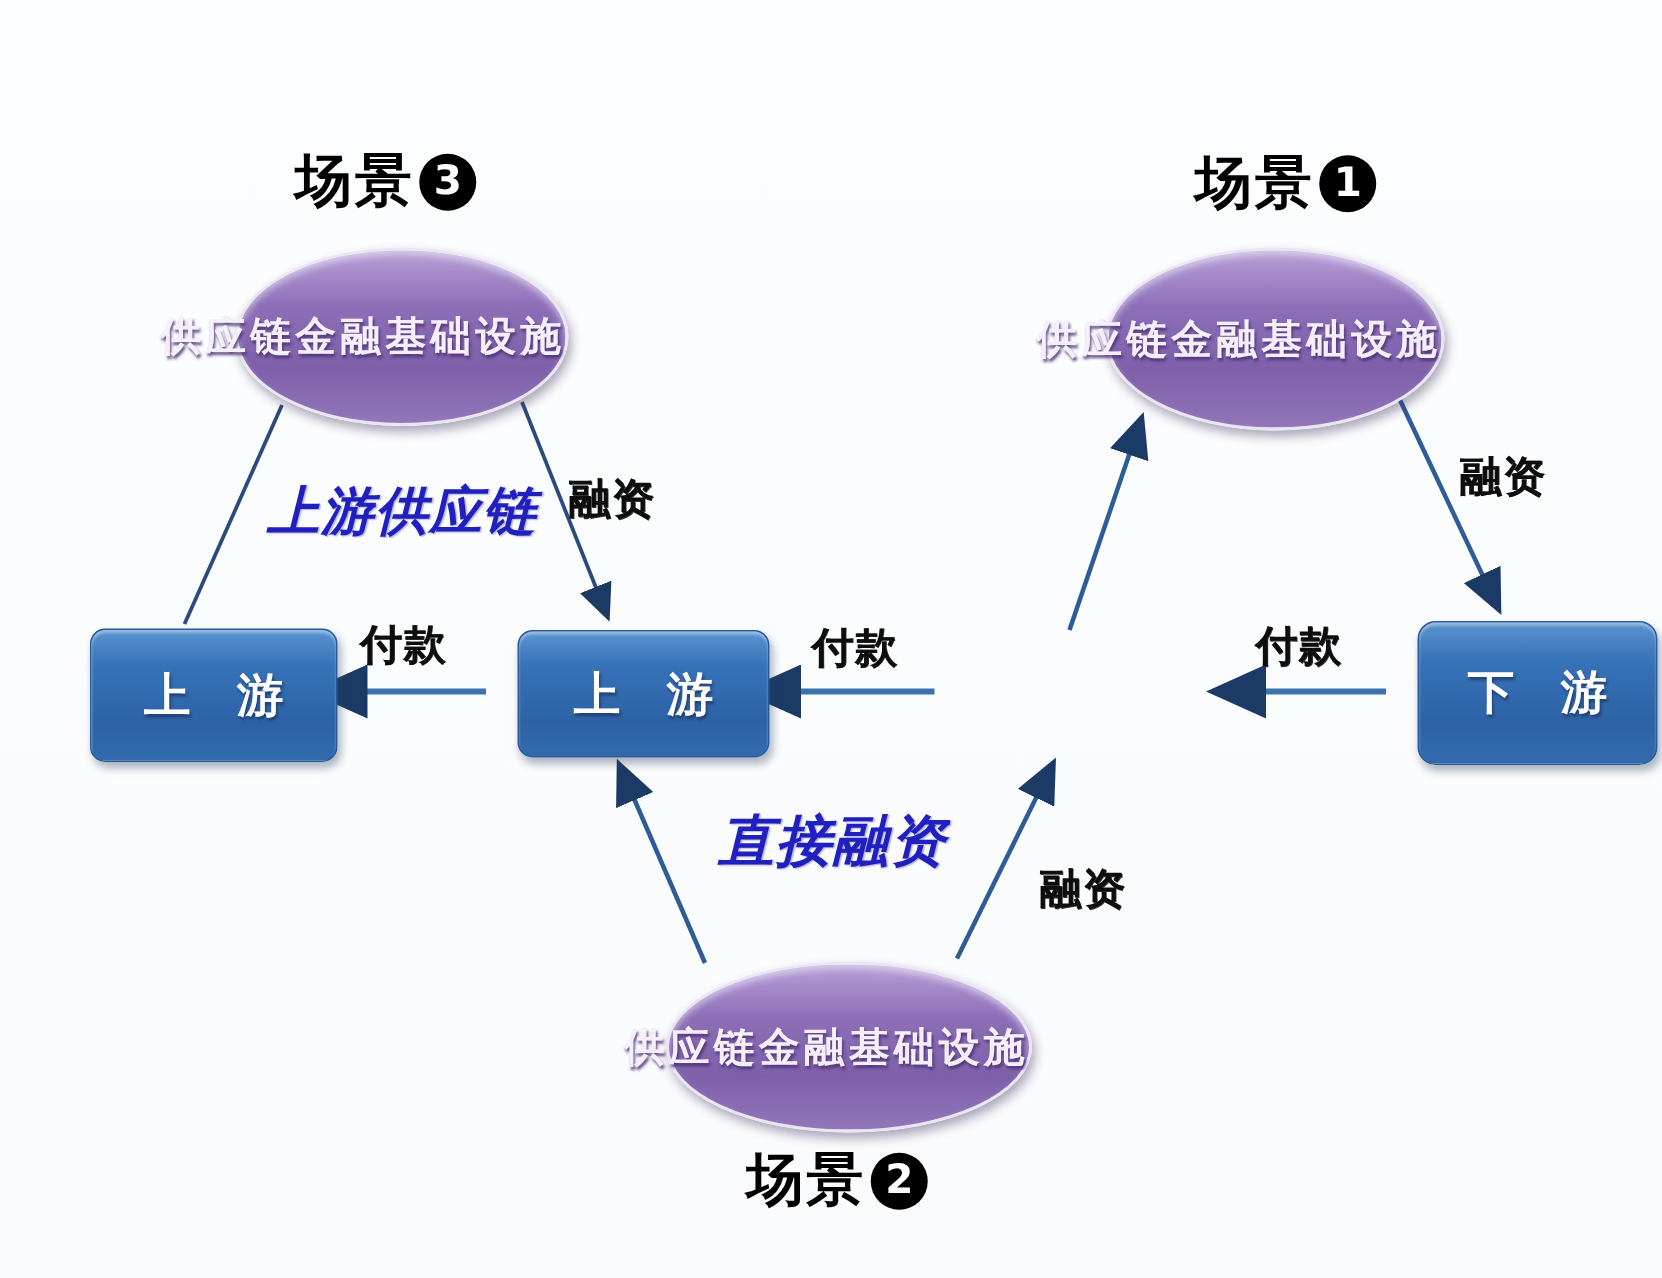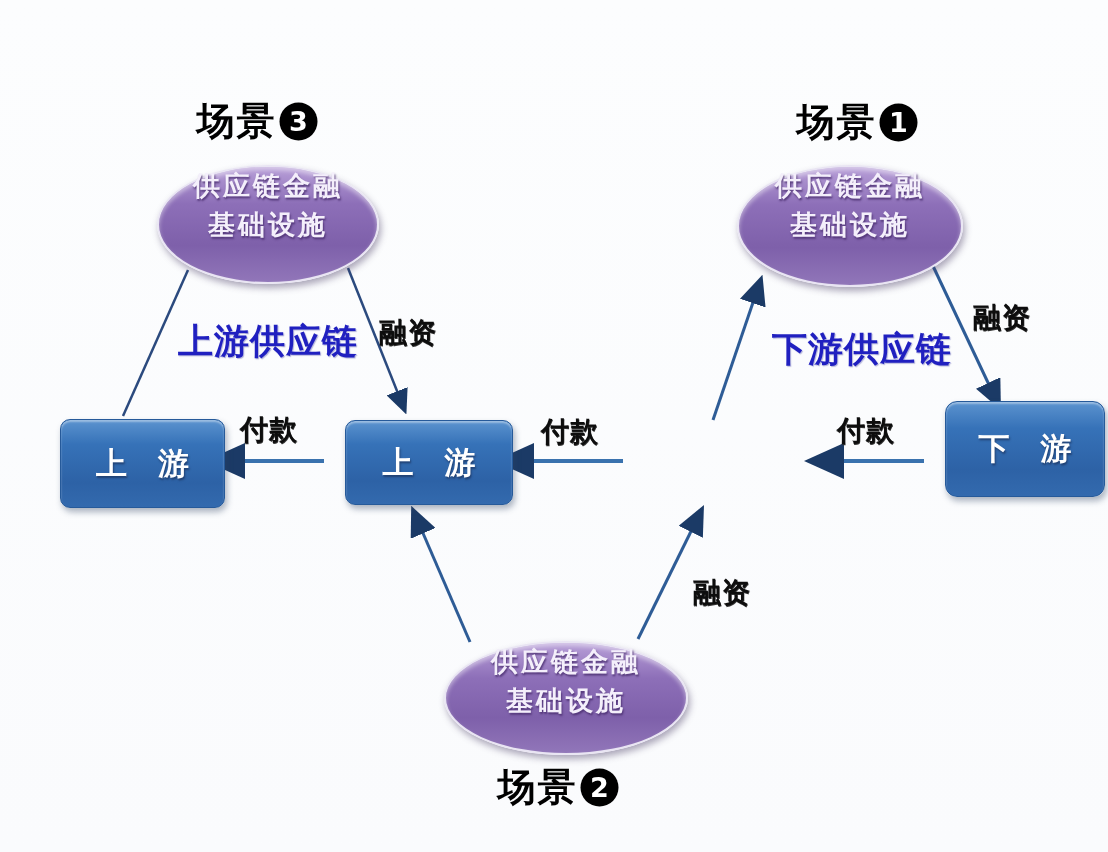--- a/index.html
+++ b/index.html
@@ -28,26 +28,25 @@
   }
   .scene-num {
     display: inline-flex; align-items: center; justify-content: center;
     width: 38px; height: 38px; margin-left: 3px;
     border-radius: 50%; background: #000; color: #fff;
     font-size: 27px; font-weight: 900; letter-spacing: 0;
   }
   
   .ellipse {
     position: absolute;
-    display: flex; flex-direction: column; align-items: center; justify-content: flex-start;
+    display: flex; flex-direction: row; align-items: center; justify-content: flex-end;
     border-radius: 50%;
     background: linear-gradient(180deg, #b89fd8 0%, #8d6fb8 32%, #7e60aa 68%, #9176b9 100%);
     border: 2px solid #e9e5f3;
     box-shadow: 2px 4px 7px rgba(70, 60, 100, 0.45), inset 0 3px 4px rgba(255,255,255,0.45);
-    font-family: Liberation Serif, serif;
   }
   .ellipse-line {
     color: #f4effb; font-size: 27px; font-weight: bold;
     letter-spacing: 3px; line-height: 39px; white-space: nowrap;
     text-shadow: 1px 2px 2px rgba(74, 46, 112, 0.85);
   }
   
   .node {
     position: absolute;
     display: flex; align-items: center; justify-content: center;
@@ -70,21 +69,21 @@
     text-shadow: 1px 2px 2px rgba(110, 20, 15, 0.7);
   }
   
   .lbl {
     position: absolute; transform: translate(-50%, -50%);
     white-space: nowrap; font-weight: 900;
   }
   .lbl-black { color: #0d0d0d; font-size: 28px; letter-spacing: 1px;
                text-shadow: 0.5px 0.5px 0 #333; text-align: right; }
   .lbl-blue  { color: #2020c0; font-size: 35px; letter-spacing: 1px;
-               text-shadow: 1px 1px 1px rgba(40,40,150,0.35); }
+               text-shadow: 1px 1px 1px rgba(40,40,150,0.35); font-style: italic; }
   .lbl-blue-big { font-size: 37px; }
 </style>
 </head>
 <body>
 
 <div class="canvas">
 
   <svg class="overlay" viewBox="0 0 1108 852">
     <defs>
       <marker id="ah" markerWidth="10" markerHeight="9" refX="8.5" refY="4.5" orient="auto">
@@ -134,26 +133,26 @@
     <div class="ellipse-line">供应链金融</div>
     <div class="ellipse-line">基础设施</div>
   </div>
 
   <div class="node node-blue" style="left:40px; top:419px; width:163px; height:87px;">
     <span>上　游</span>
   </div>
   <div class="node node-blue" style="left:325px; top:420px; width:166px; height:83px;">
     <span>上　游</span>
   </div>
-  <div class="node node-blue" style="left:925px; top:401px; width:158px; height:94px; border-radius:12px;text-align:center;">
+  <div class="node node-blue" style="left:925px; top:414px; width:158px; height:94px; border-radius:12px;text-align:center;">
     <span>下　游</span>
   </div>
 
   <div class="lbl lbl-blue" style="left:268px; top:341px;">上游供应链</div>
-  <div class="lbl lbl-blue" style="left:862px; top:349px;">下游供应链</div>
+  <div class="lbl lbl-blue lbl-blue-big" style="left:555px; top:561px;">直接融资</div>
 
   <div class="lbl lbl-black" style="left:408px; top:333px;">融资</div>
   <div class="lbl lbl-black" style="left:1002px; top:318px;">融资</div>
   <div class="lbl lbl-black" style="left:722px; top:593px;">融资</div>
 
   <div class="lbl lbl-black" style="left:269px; top:430px;">付款</div>
   <div class="lbl lbl-black" style="left:570px; top:432px;">付款</div>
   <div class="lbl lbl-black" style="left:866px; top:431px;">付款</div>
 
 </div>

